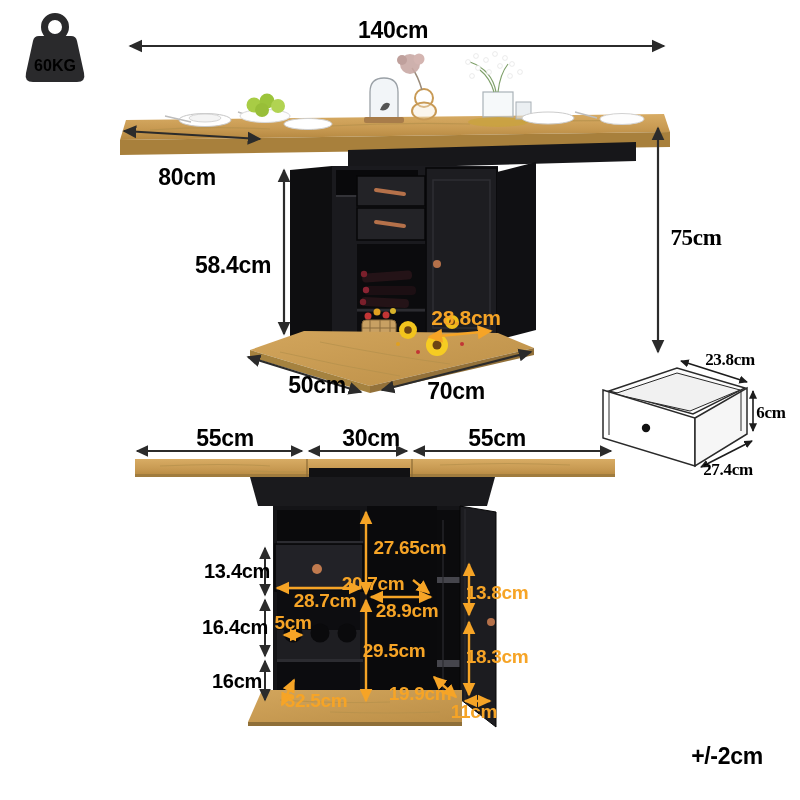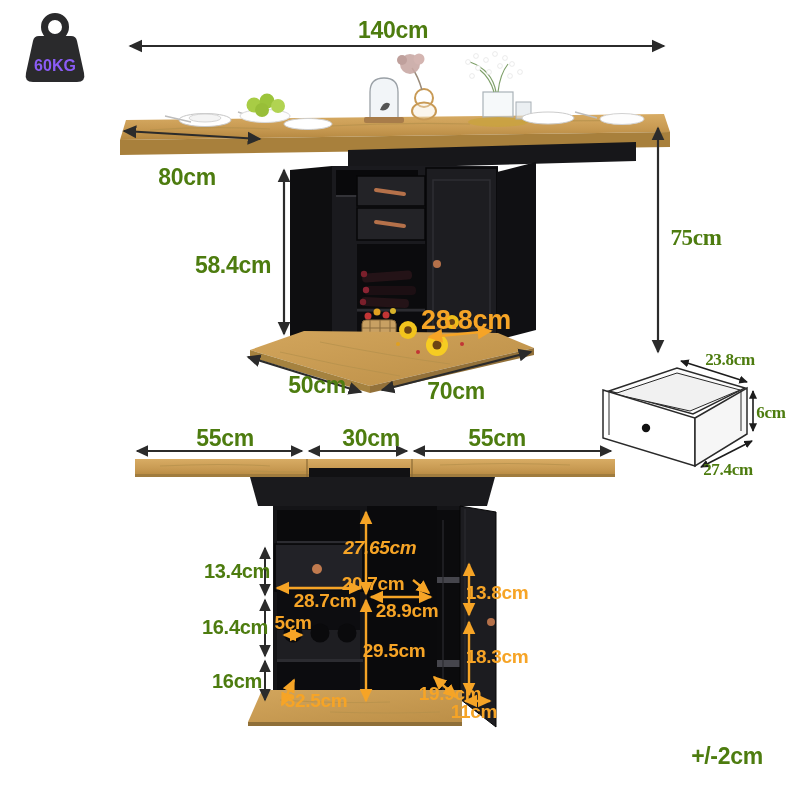--- a/index.html
+++ b/index.html
@@ -1,27 +1,27 @@
 <!DOCTYPE html>
 <html><head>
 <meta charset="utf-8">
 <style>
   html,body{margin:0;padding:0;background:#ffffff;}
   #canvas{position:relative;width:800px;height:800px;background:#fff;overflow:hidden;
           font-family:"Liberation Sans",sans-serif;}
   #scene{position:absolute;left:0;top:0;}
-  .lbl{position:absolute;transform:translateX(-50%);font-weight:700;color:#4d7c0f;
+  .lbl{position:absolute;transform:translateX(-50%);font-weight:700;color:#000000;
        white-space:nowrap;letter-spacing:-0.3px;line-height:1.1;}
   .big{font-size:23px;}
   .mid{font-size:20px;}
   .orange{color:#F6A426;font-size:19px;}
-  .orange.lg{font-size:27px;}
+  .orange.lg{font-size:21px;}
   .serif{font-family:"Liberation Serif",serif;font-size:17px;}
   .tol{font-size:23px;}
-  .wt{color:#8b5cf6;font-size:16px;letter-spacing:0;}
+  .wt{color:#000000;font-size:16px;letter-spacing:0;}
 </style>
 </head>
 <body>
 
 <div id="canvas">
 
 <svg id="scene" width="800" height="800" viewBox="0 0 800 800">
   <defs>
     <marker id="mb" viewBox="0 0 10 10" refX="8" refY="5" markerWidth="7" markerHeight="7" orient="auto-start-reverse">
       <path d="M0,0.8 L9,5 L0,9.2 z" fill="#2b2b2b"></path>
@@ -253,27 +253,27 @@
 <div class="lbl serif" style="left:728px;top:461px;">27.4cm</div>
 
 <div class="lbl big" style="left:225px;top:426px;">55cm</div>
 <div class="lbl big" style="left:371px;top:426px;text-align:center;">30cm</div>
 <div class="lbl big" style="left:497px;top:426px;">55cm</div>
 
 <div class="lbl mid" style="left:237px;top:560px;">13.4cm</div>
 <div class="lbl mid" style="left:235px;top:616px;">16.4cm</div>
 <div class="lbl mid" style="left:237px;top:670px;">16cm</div>
 
-<div class="lbl orange" style="left:380px;top:538px;font-style:italic;">27.65cm</div>
+<div class="lbl orange" style="left:410px;top:538px;">27.65cm</div>
 <div class="lbl orange" style="left:373px;top:574px;">20.7cm</div>
 <div class="lbl orange" style="left:325px;top:591px;">28.7cm</div>
 <div class="lbl orange" style="left:407px;top:601px;">28.9cm</div>
 <div class="lbl orange" style="left:293px;top:613px;">5cm</div>
 <div class="lbl orange" style="left:394px;top:641px;">29.5cm</div>
 <div class="lbl orange" style="left:316px;top:691px;">32.5cm</div>
-<div class="lbl orange" style="left:420px;top:684px;margin-left:30px;">19.9cm</div>
+<div class="lbl orange" style="left:420px;top:684px;">19.9cm</div>
 <div class="lbl orange" style="left:497px;top:583px;">13.8cm</div>
 <div class="lbl orange" style="left:497px;top:647px;">18.3cm</div>
 <div class="lbl orange" style="left:474px;top:702px;">11cm</div>
 
 <div class="lbl tol" style="left:727px;top:744px;">+/-2cm</div>
 
 </div>
 
 </body></html>

